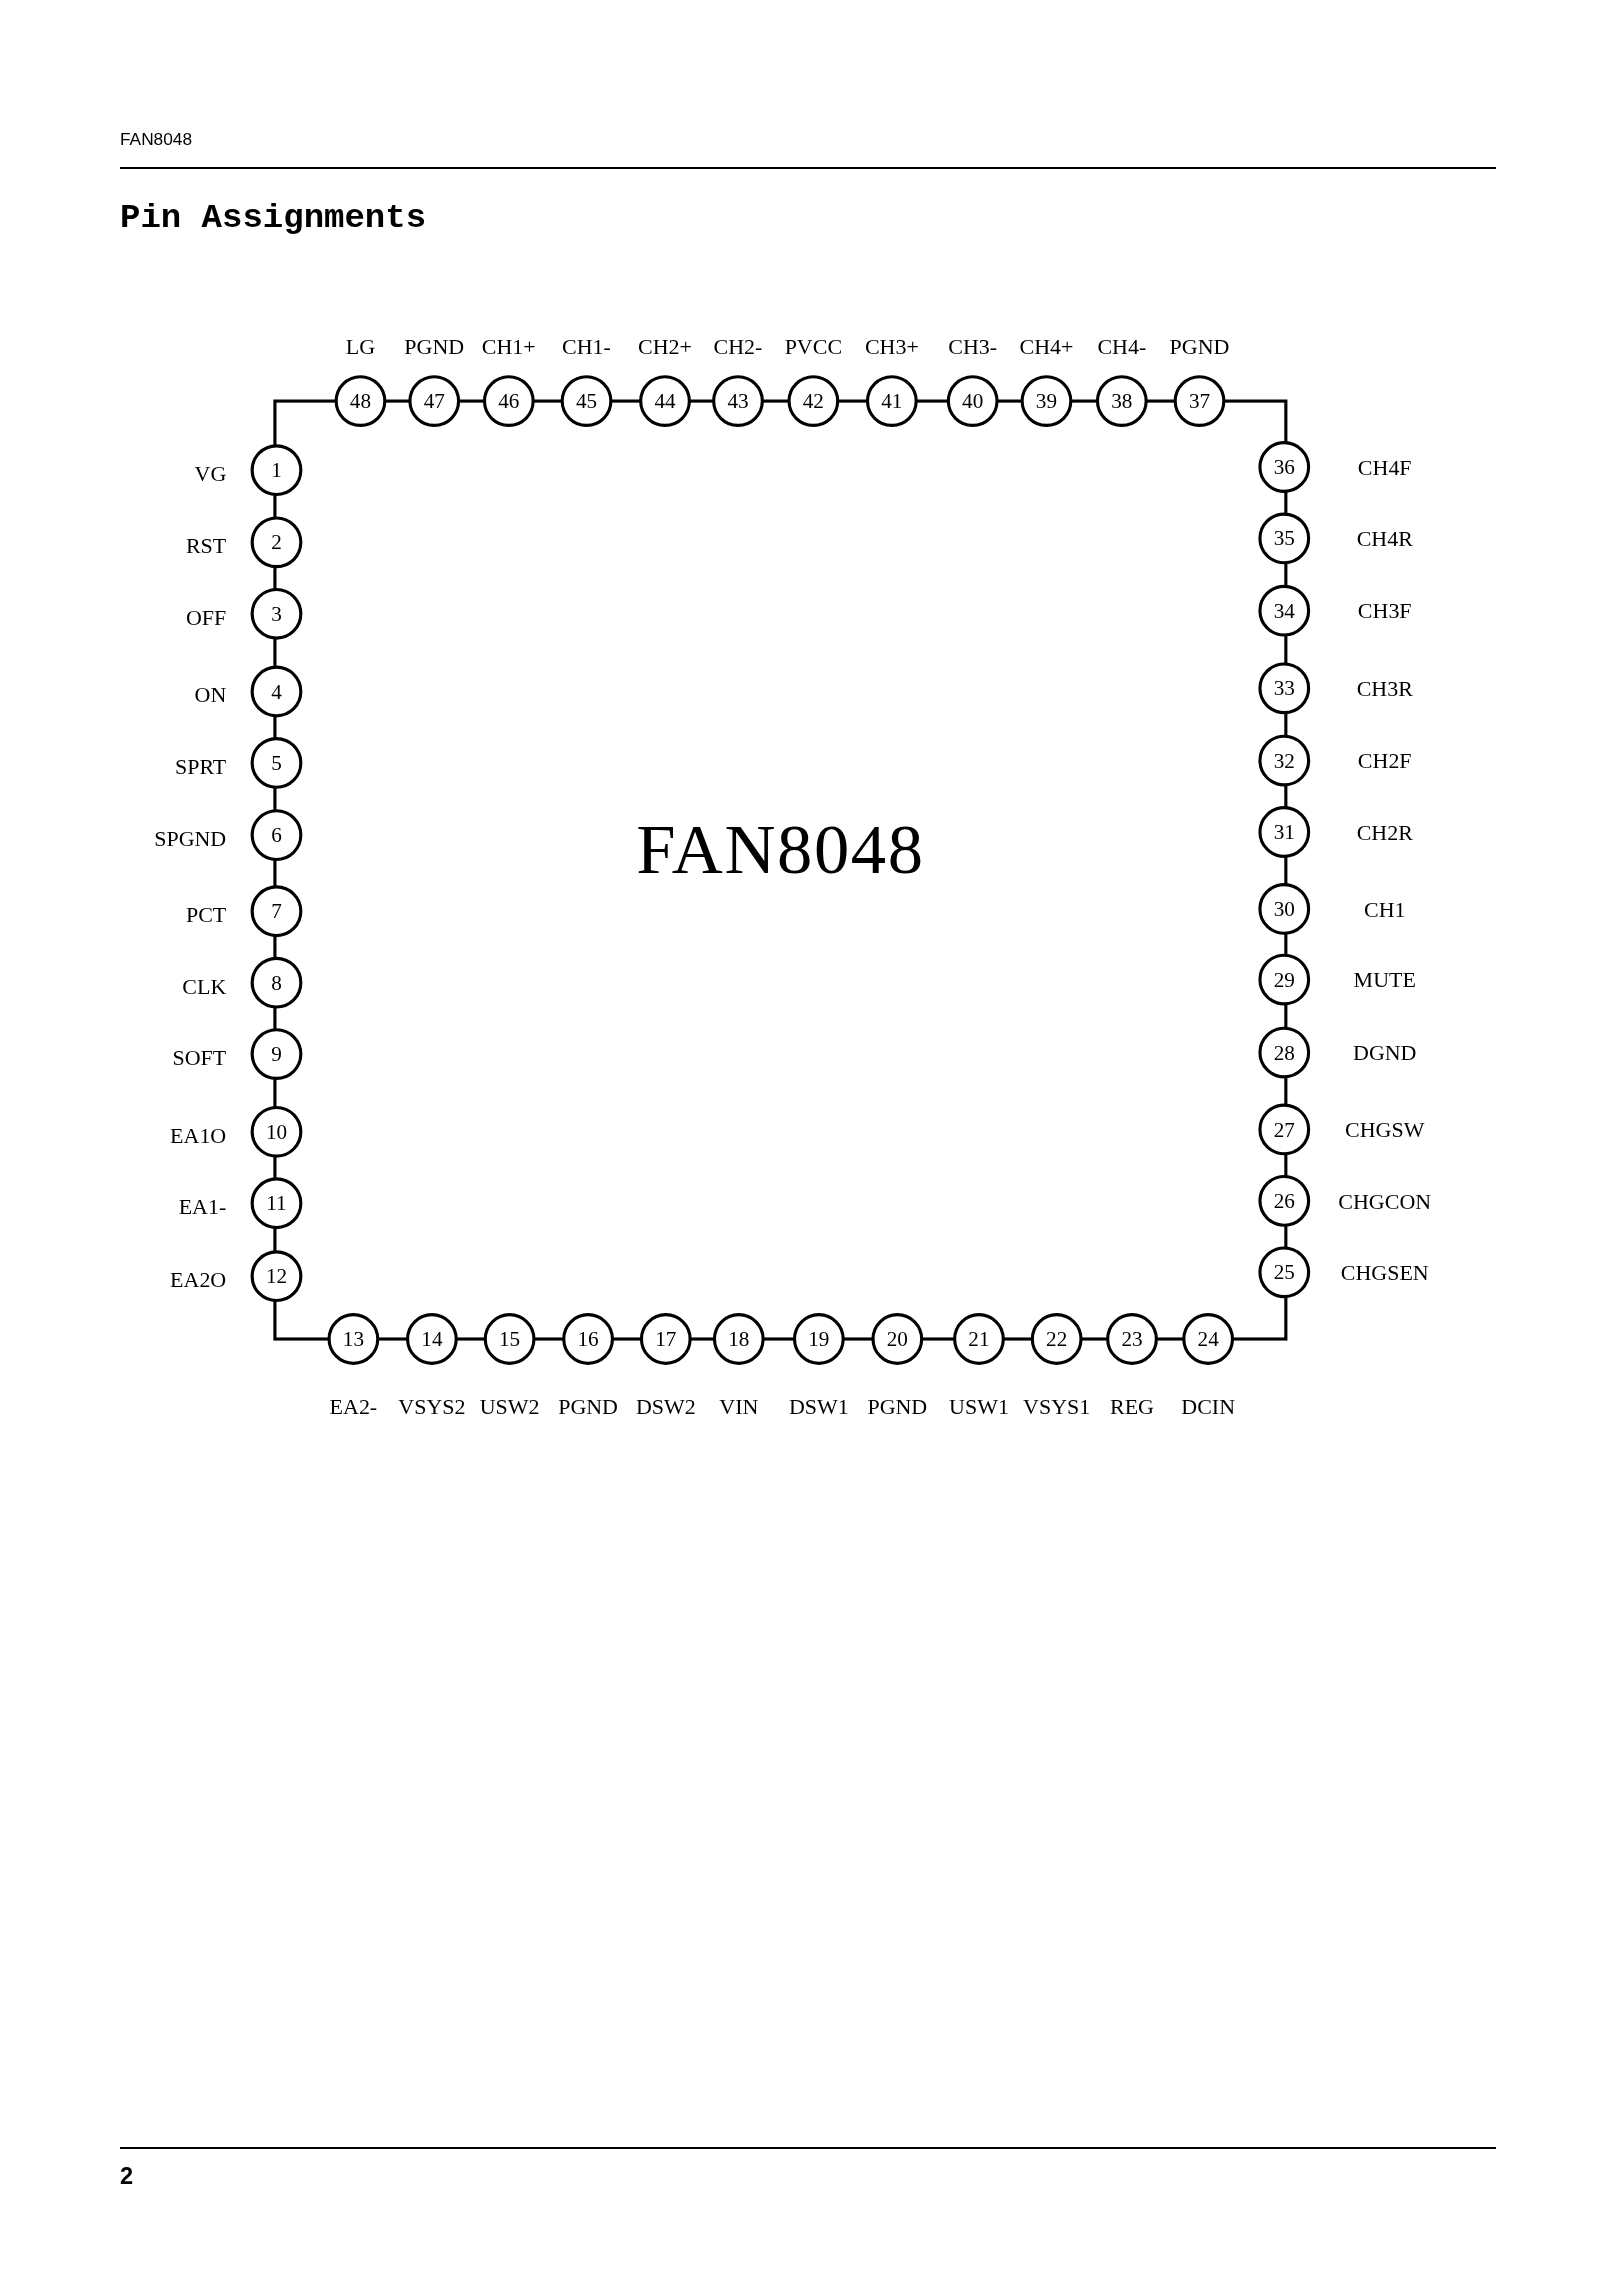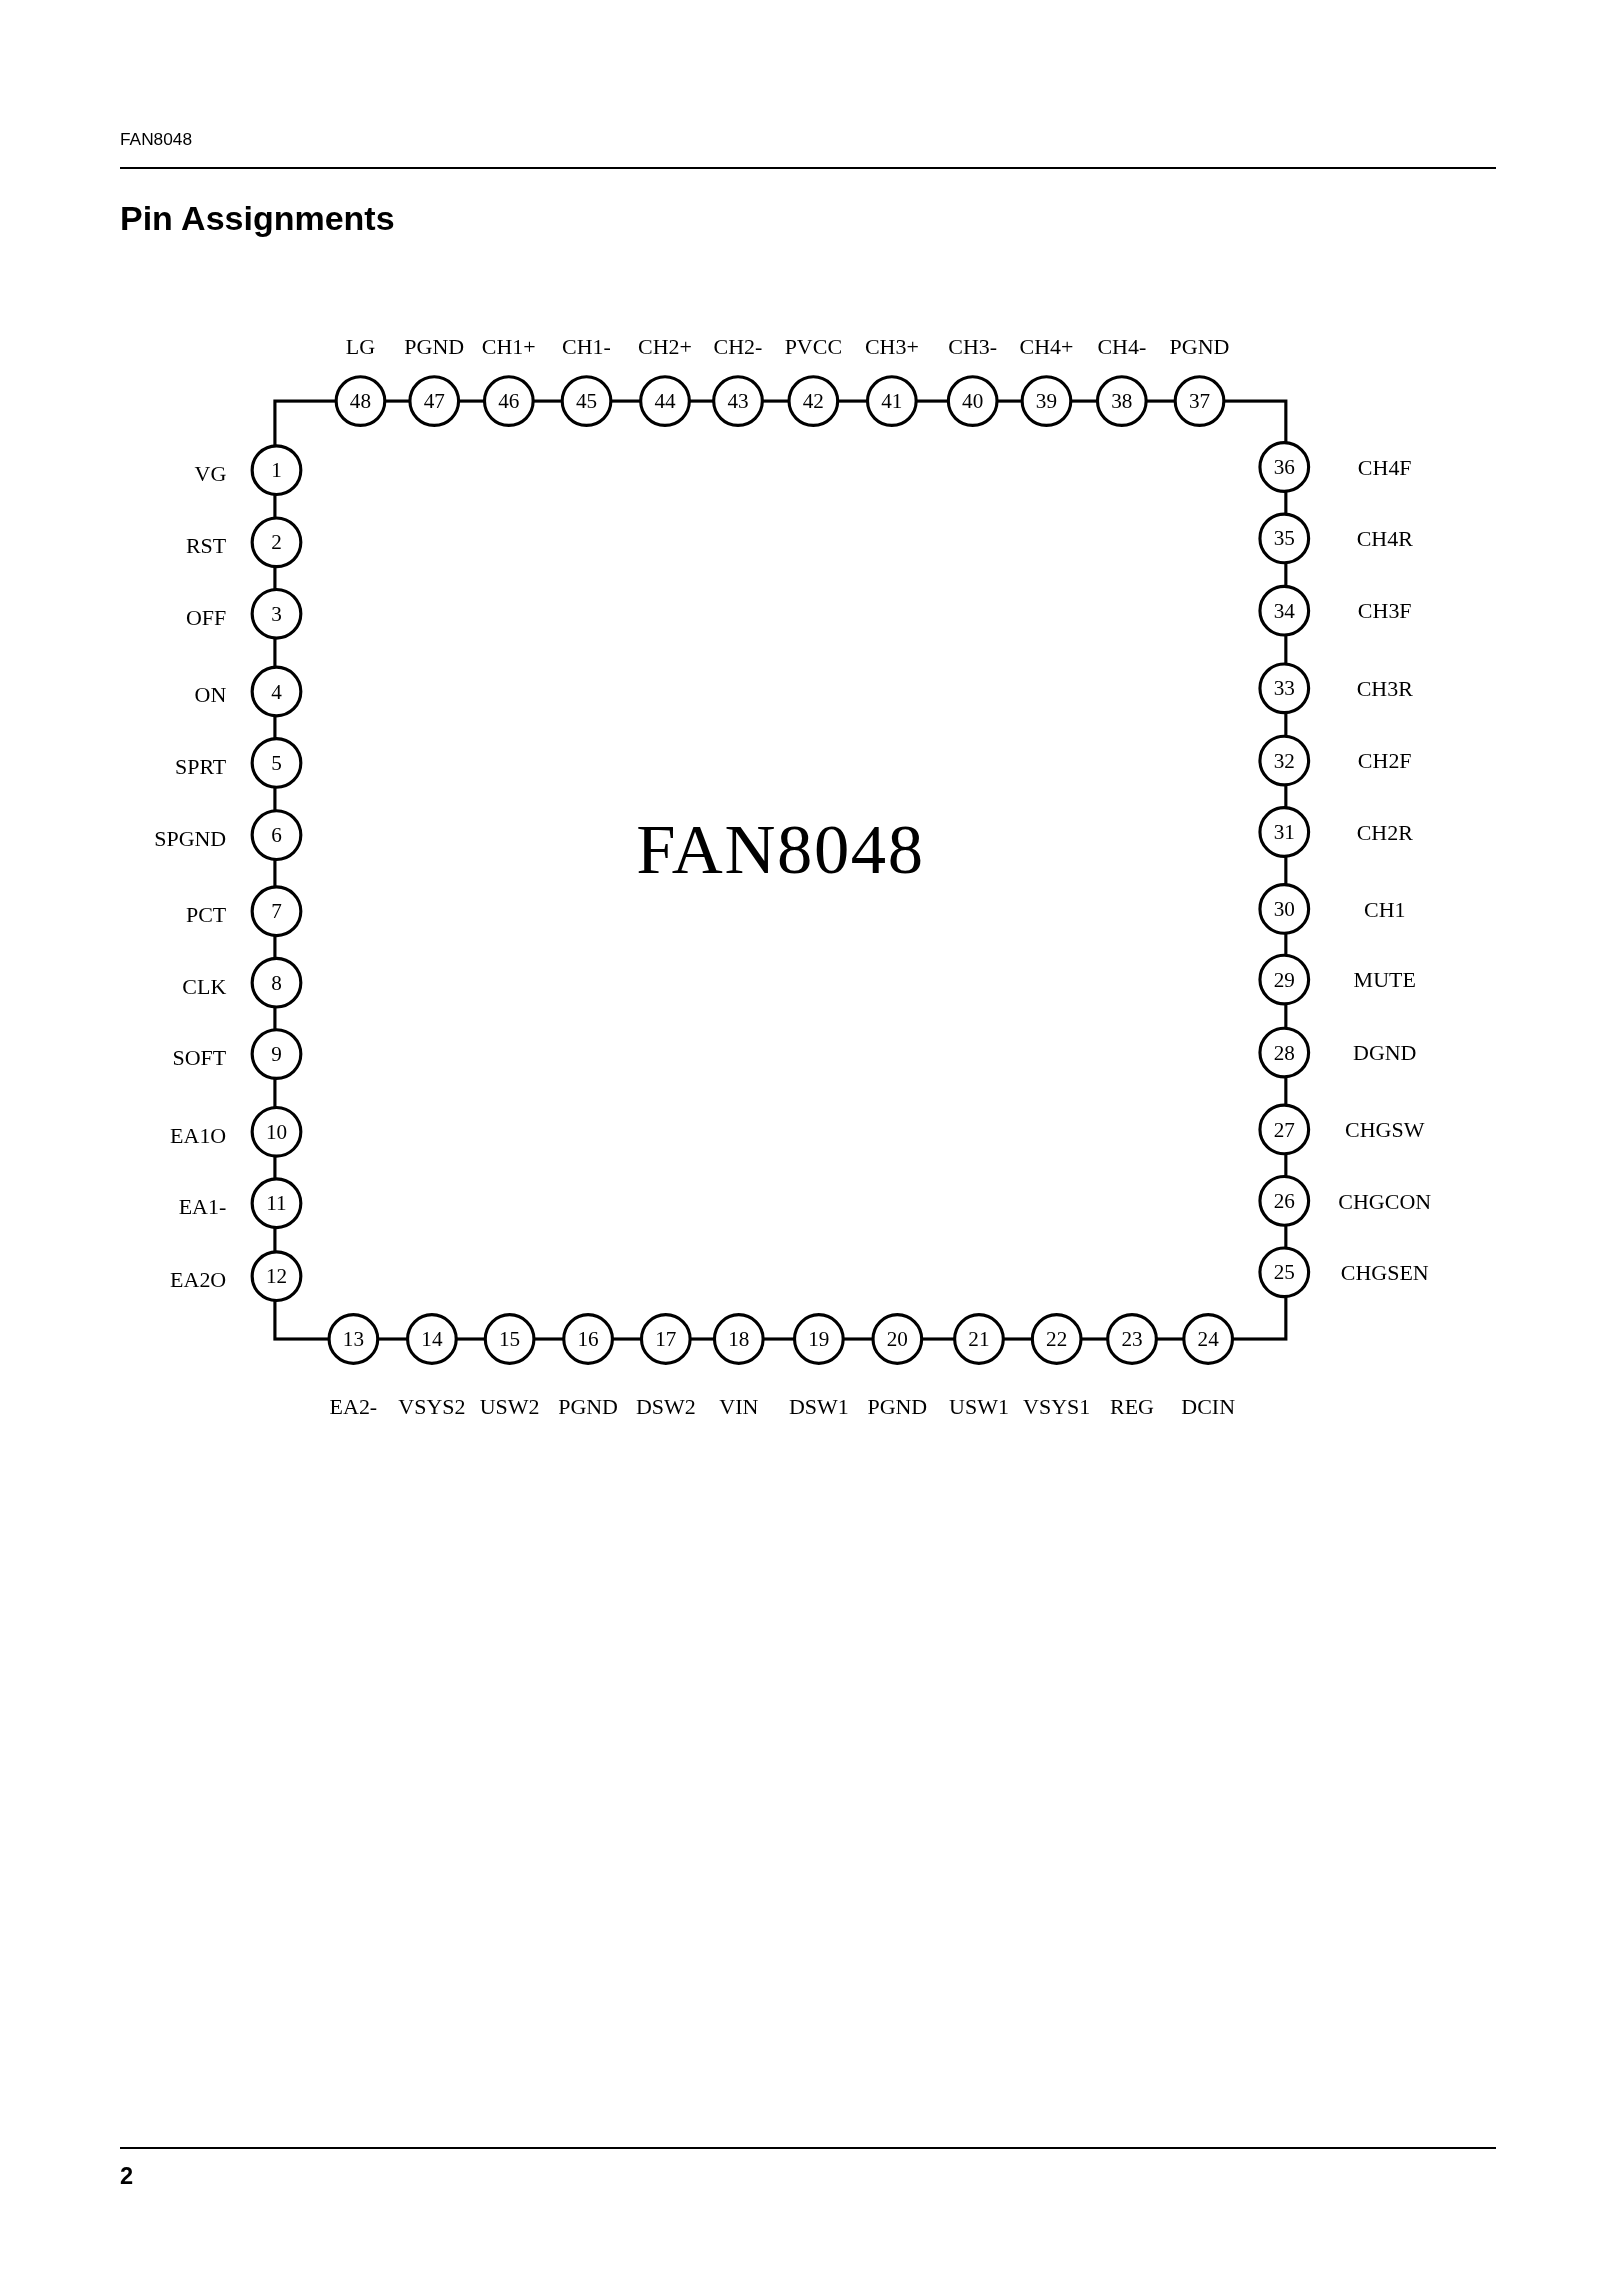--- a/index.html
+++ b/index.html
@@ -1,21 +1,21 @@
 <!DOCTYPE html>
 <html style="font-size:12.6px"><head>
 <meta charset="utf-8">
 <style>
   html, body { margin:0; padding:0; background:#ffffff; }
   body { width:1622px; height:2295px; position:relative; overflow:hidden; }
   .page-header-text { position:absolute; left:120px; top:129px; font-family:"Liberation Sans", sans-serif; font-size:17.3px; color:#000; }
   .rule { position:absolute; left:120px; width:1376px; height:2.4px; background:#000; }
   .rule.top { top:167px; }
   .rule.bottom { top:2147px; }
-  .section-title { position:absolute; left:120px; top:199px; font-family:Liberation Sans, sans-serif; font-weight:bold; font-size:34px; color:#000; margin:0; }
+  .section-title { position:absolute; left:120px; top:199px; font-family:Liberation Mono, monospace; font-weight:bold; font-size:34px; color:#000; margin:0; }
   .page-number { position:absolute; left:120px; top:2163px; font-family:"Liberation Sans", sans-serif; font-weight:bold; font-size:23.6px; color:#000; }
   #diagram { position:absolute; left:0; top:0; width:1622px; height:2295px; }
   #diagram text { font-family:"Liberation Serif", serif; fill:#000; }
 </style>
 </head>
 <body>
 
 <div class="page-header-text">FAN8048</div>
 <div class="rule top"></div>
 <h1 class="section-title">Pin Assignments</h1>

